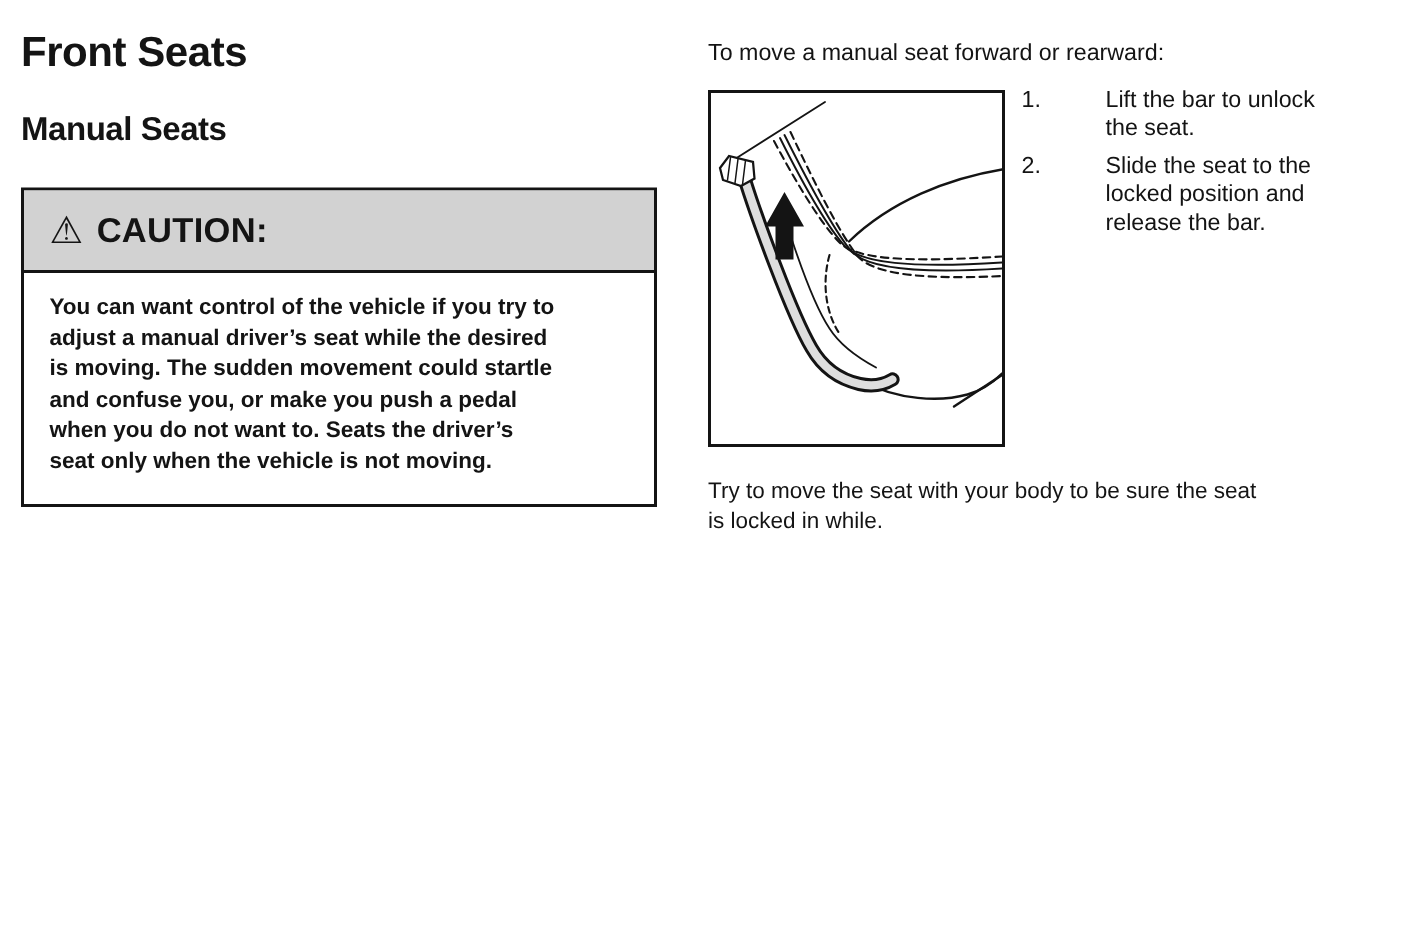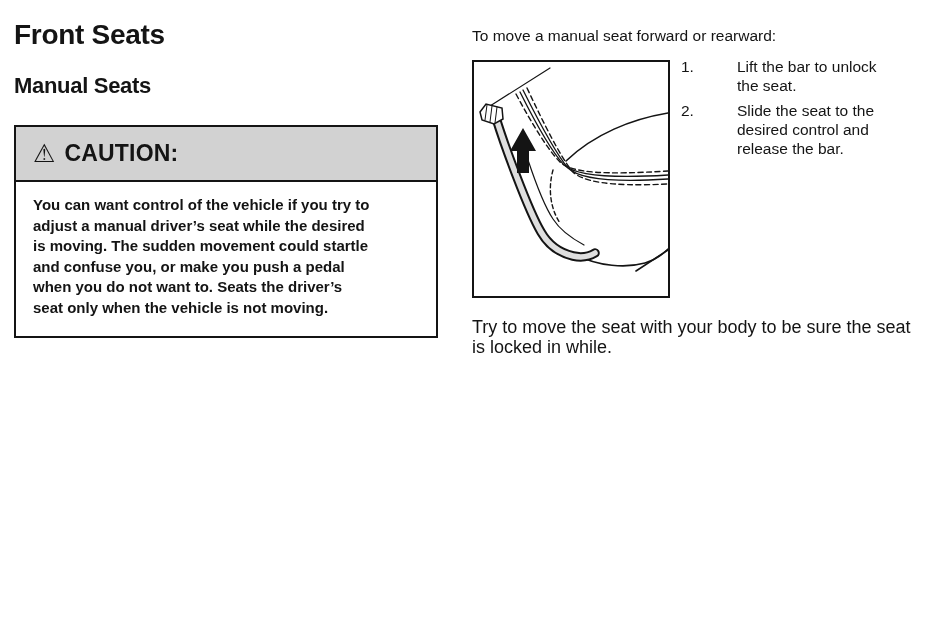--- a/index.html
+++ b/index.html
@@ -25,21 +25,21 @@
   .figure{position:absolute;left:472px;top:60px;width:198px;height:238px;
     border:2px solid #141414;box-sizing:border-box;background:#fff;}
   .figure svg{display:block;}
 
   .steps{position:absolute;left:681px;top:57px;font-size:15.5px;line-height:19px;}
   .step{display:flex;}
   .step + .step{margin-top:6px;}
   .step .num{width:23px;flex:none;}
   .step .lines div{white-space:nowrap;margin-left:33px;}
 
-  .closing{position:absolute;left:472px;top:318px;font-size:18px;line-height:19.5px;}
+  .closing{position:absolute;left:472px;top:318px;font-size:15px;line-height:19.5px;}
   .closing div{white-space:nowrap;}
 
   .pagenum{position:absolute;left:15px;top:602px;font-size:14.5px;font-weight:bold;}
   .rule{position:absolute;left:93px;top:608px;width:823px;height:3px;background:#1a1a1a;}
 </style>
 </head>
 <body>
 
 <div class="page">
 
@@ -97,21 +97,21 @@
       <span class="num">1.</span>
       <span class="lines">
         <div>Lift the bar to unlock</div>
         <div>the seat.</div>
       </span>
     </div>
     <div class="step">
       <span class="num">2.</span>
       <span class="lines">
         <div>Slide the seat to the</div>
-        <div>desired control and</div>
+        <div>locked position and</div>
         <div>release the bar.</div>
       </span>
     </div>
   </div>
 
   <div class="closing">
     <div>Try to move the seat with your body to be sure the seat</div>
     <div>is locked in while.</div>
   </div>
 

